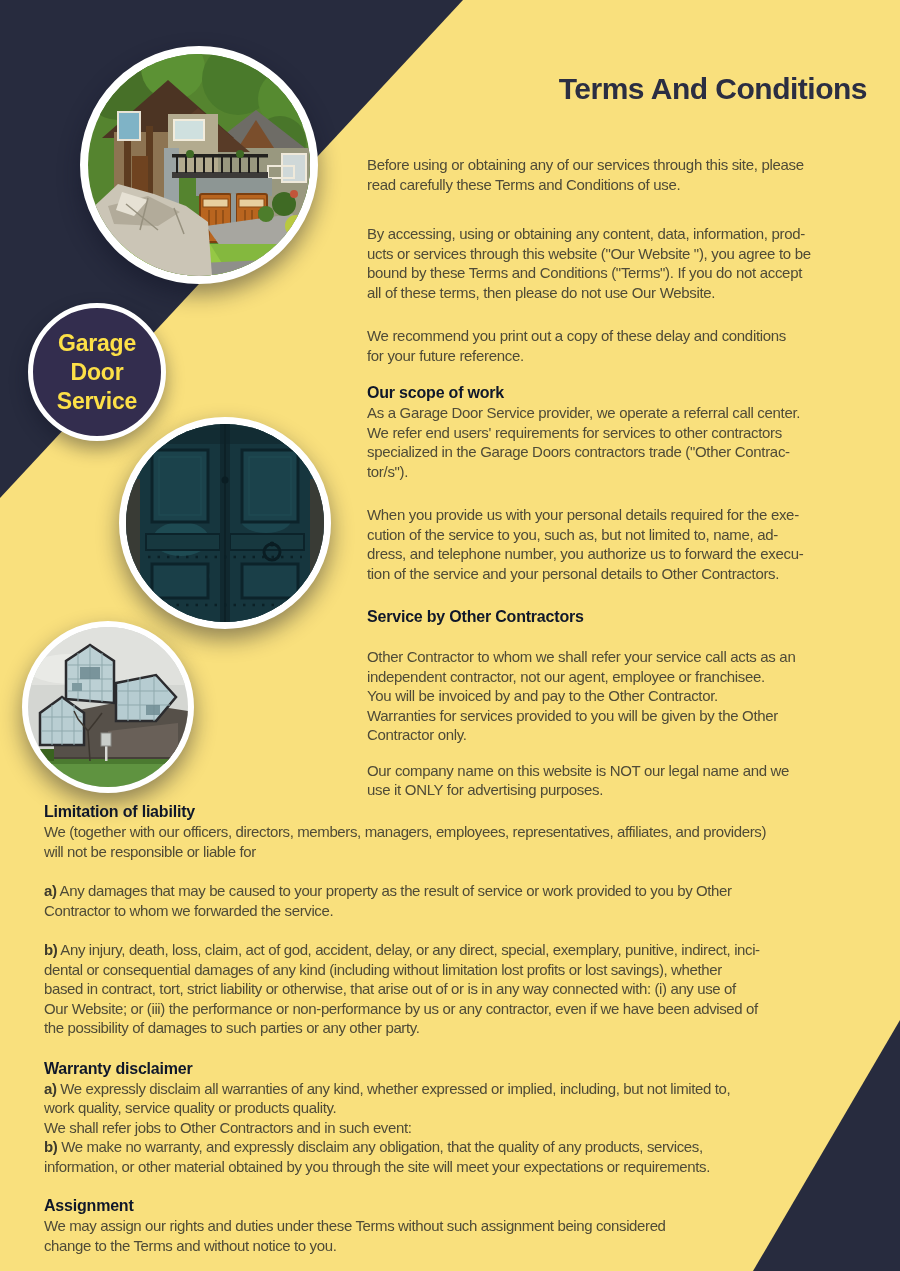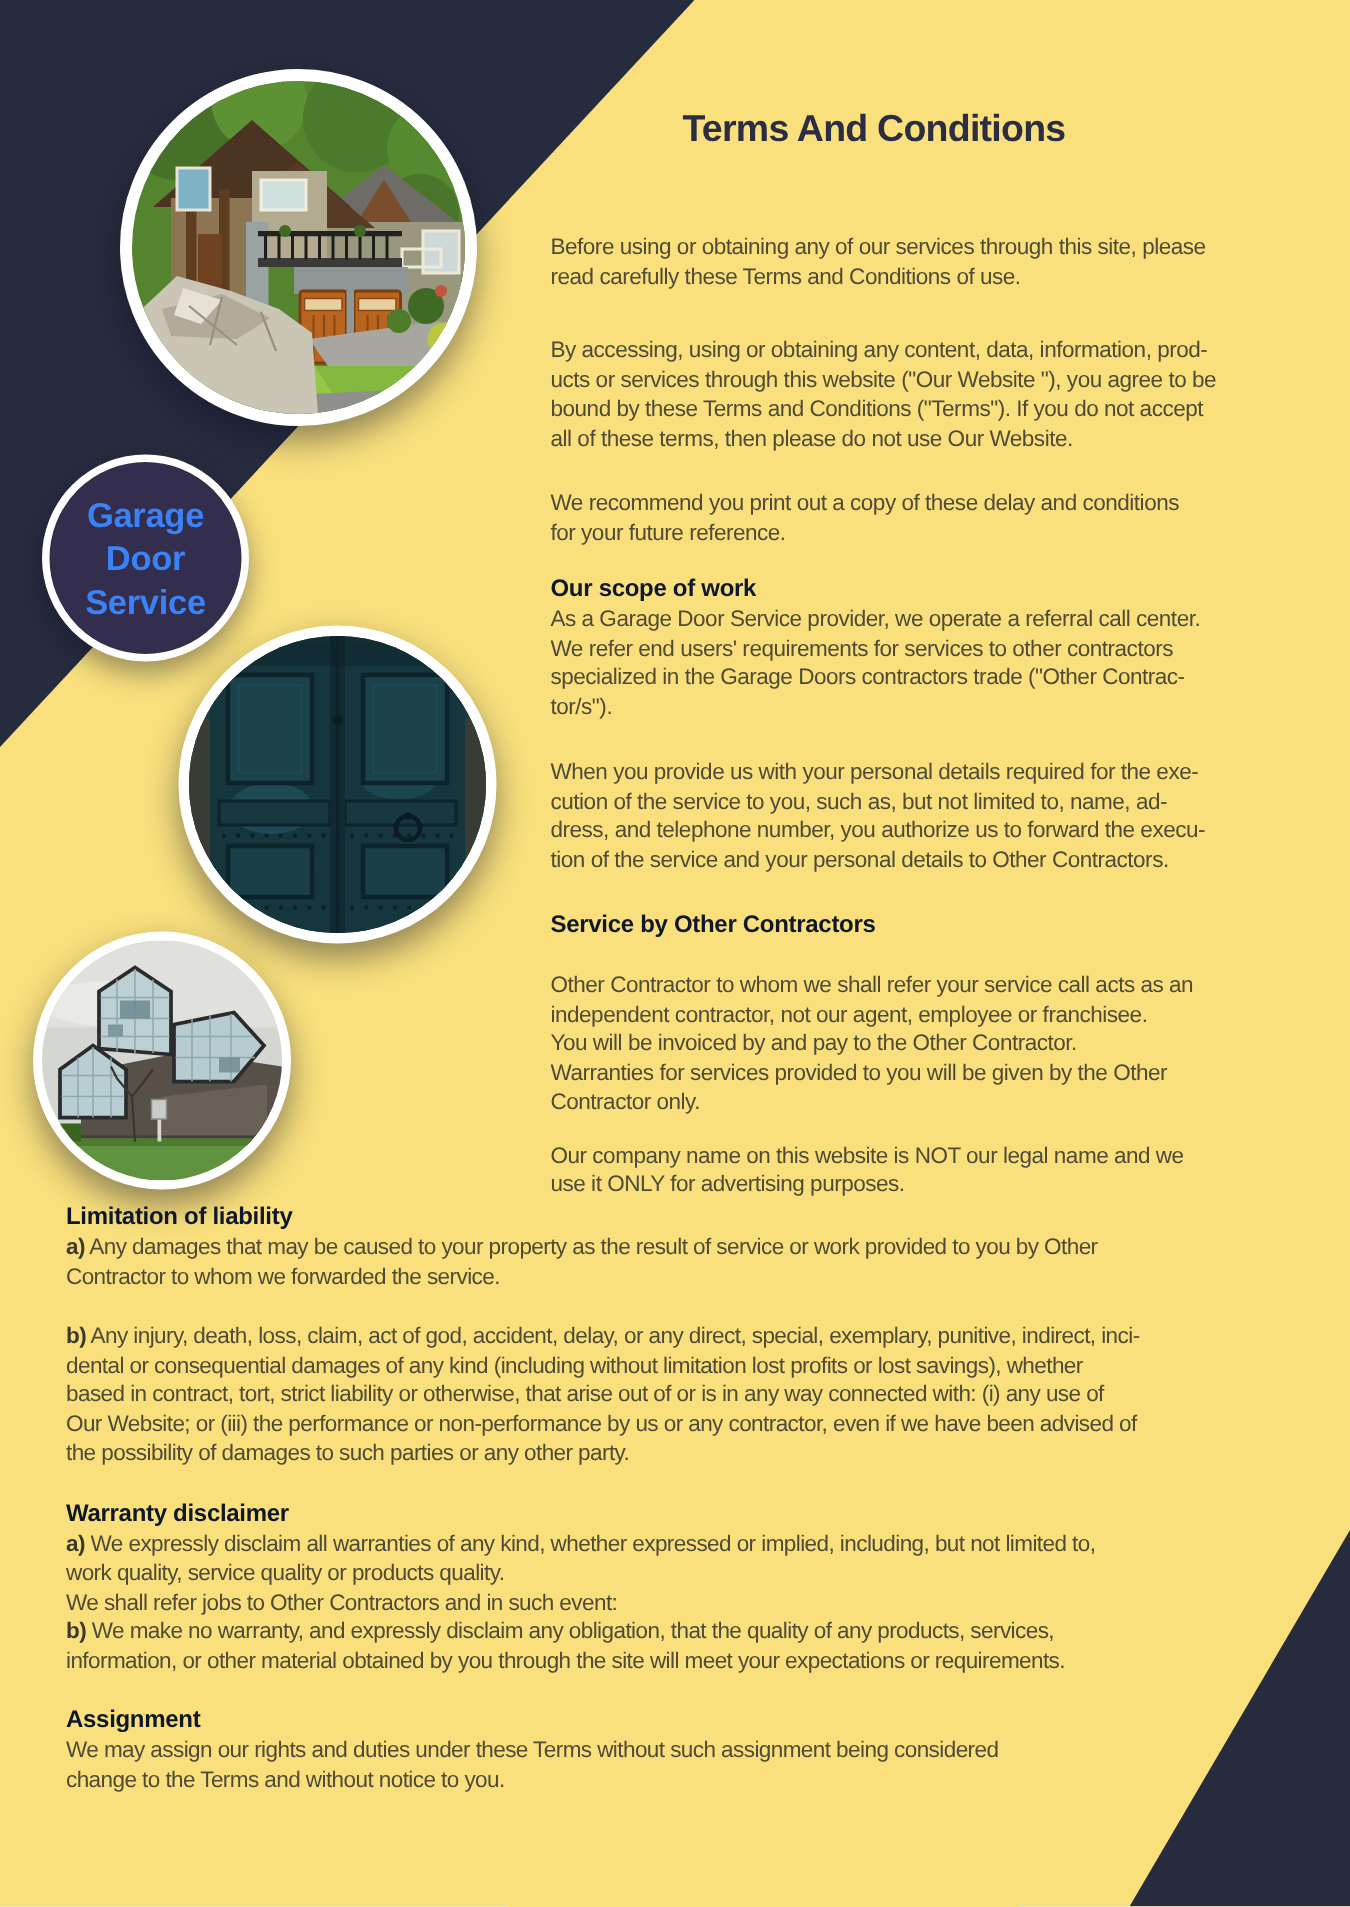--- a/index.html
+++ b/index.html
@@ -17,26 +17,26 @@
   .circle svg{display:block;width:100%;height:100%;}
   .c-house{left:80px;top:46px;width:222px;height:222px;border:8px solid #fff;}
   .c-door{left:119px;top:417px;width:198px;height:198px;border:7px solid #fff;}
   .c-build{left:22px;top:621px;width:160px;height:160px;border:6px solid #fff;}
   .badge{
     position:absolute;left:28px;top:303px;width:128px;height:128px;border:5px solid #fff;
     border-radius:50%;background:#332d4e;display:flex;align-items:center;justify-content:center;
     box-shadow:0 8px 18px rgba(15,18,35,.4);
   }
   .badge-text{
-    white-space:pre-line;text-align:center;color:#3b82f6;font-weight:bold;
+    white-space:pre-line;text-align:center;color:#fde047;font-weight:bold;
     font-size:23px;line-height:29px;letter-spacing:-0.2px;
   }
   .title{
-    position:absolute;left:455px;top:49px;width:412px;text-align:left;
-    font-size:25px;line-height:40px;font-weight:bold;color:#2b2e42;letter-spacing:-0.5px;
+    position:absolute;left:455px;top:49px;width:412px;text-align:right;
+    font-size:30px;line-height:40px;font-weight:bold;color:#2b2e42;letter-spacing:-0.5px;
   }
   .right-col{position:absolute;left:367px;top:155px;width:496px;}
   .bottom-col{position:absolute;left:44px;top:801px;width:822px;}
   .t{white-space:pre-line;font-size:15px;line-height:19.5px;letter-spacing:-0.32px;margin:0 0 24px;}
   .bottom-col .t{letter-spacing:-0.38px;margin:0 0 20px;}
   .hd{font-size:16px;line-height:20px;font-weight:bold;color:#0f172a;letter-spacing:-0.2px;margin:0;}
   .bottom-col .hd{line-height:21px;}
   .mt-n6{margin-top:-6px;}
   .mt-5{margin-top:5px;}
   .mt-17{margin-top:17px;}
@@ -220,20 +220,22 @@
 independent contractor, not our agent, employee or franchisee.
 You will be invoiced by and pay to the Other Contractor.
 Warranties for services provided to you will be given by the Other
 Contractor only.</p>
     <p class="t">Our company name on this website is NOT our legal name and we
 use it ONLY for advertising purposes.</p>
   </div>
 
   <div class="bottom-col">
     <h2 class="hd">Limitation of liability</h2>
+    <p class="t">We (together with our officers, directors, members, managers, employees, representatives, affiliates, and providers)
+will not be responsible or liable for</p>
     <p class="t"><b>a)</b><span> Any damages that may be caused to your property as the result of service or work provided to you by Other
 Contractor to whom we forwarded the service.</span></p>
     <p class="t"><b>b)</b><span> Any injury, death, loss, claim, act of god, accident, delay, or any direct, special, exemplary, punitive, indirect, inci-
 dental or consequential damages of any kind (including without limitation lost profits or lost savings), whether
 based in contract, tort, strict liability or otherwise, that arise out of or is in any way connected with: (i) any use of
 Our Website; or (iii) the performance or non-performance by us or any contractor, even if we have been advised of
 the possibility of damages to such parties or any other party.</span></p>
 
     <h2 class="hd mt-17">Warranty disclaimer</h2>
     <p class="t tight"><b>a)</b><span> We expressly disclaim all warranties of any kind, whether expressed or implied, including, but not limited to,

